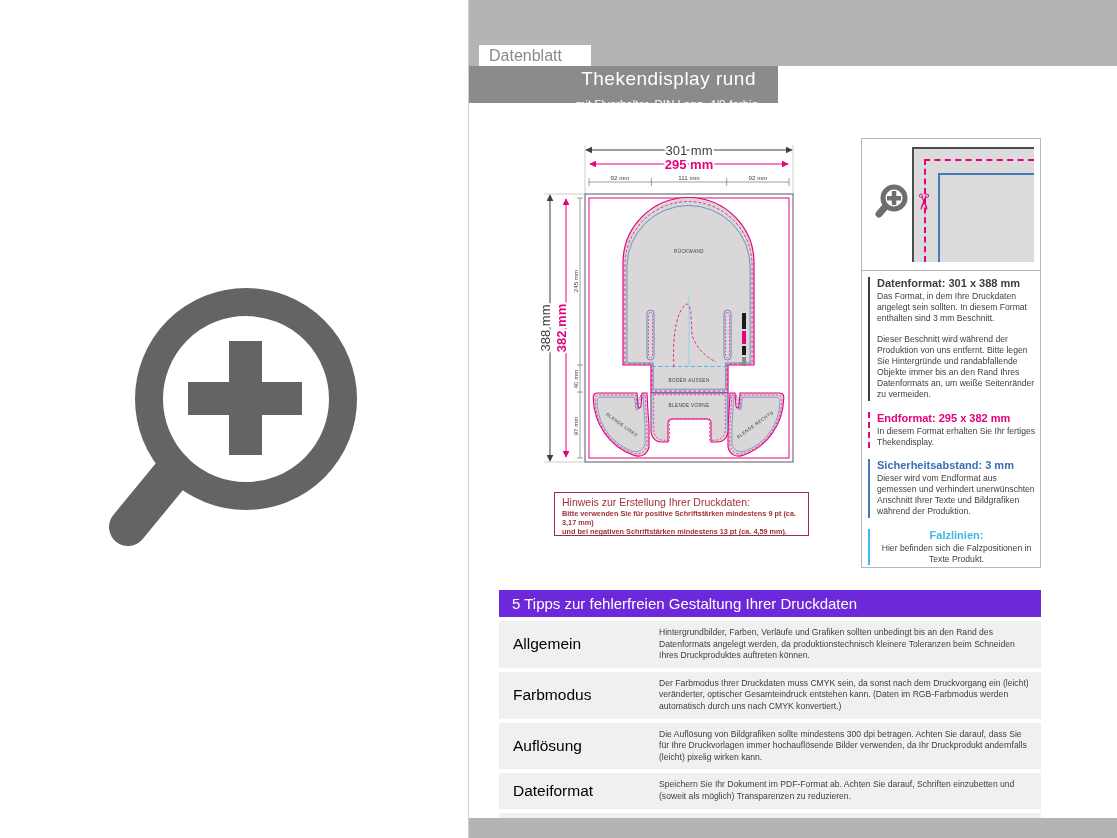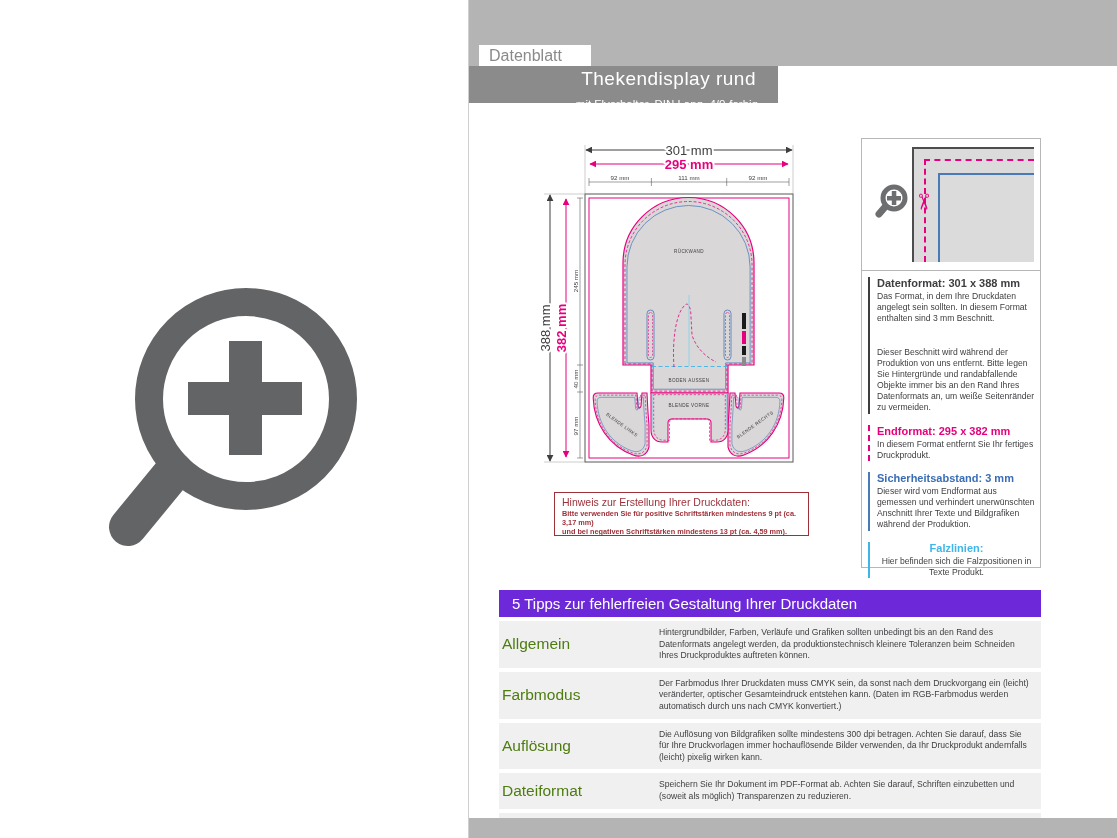--- a/index.html
+++ b/index.html
@@ -26,30 +26,30 @@
   .pv-sheet { position:absolute; left:50px; top:8px; width:122px; height:115px; background:#dcdbdb; border-top:2px solid #4d4d4f; border-left:2px solid #4d4d4f; }
   .pv-bleed { position:absolute; left:10px; top:10px; right:0; bottom:0; border-top:2px dashed #e6007e; border-left:2px dashed #e6007e; }
   .pv-safe { position:absolute; left:24px; top:24px; right:0; bottom:0; border-top:2px solid #4a79b8; border-left:2px solid #4a79b8; }
   .pv-scissors { position:absolute; left:0px; top:40px; color:#e6007e; font-size:22px; transform:rotate(90deg); }
   .pv-zoom { position:absolute; left:12px; top:44px; }
 
   .sections { position:absolute; left:6px; top:138px; width:168px; }
   .sec { margin-bottom:11px; padding-left:7px; }
   .sec .st { font-size:11px; font-weight:bold; margin-bottom:2px; }
   .sec .sb { font-size:8.6px; line-height:1.3; color:#3e3d40; }
-  .sec .sb + .sb { margin-top:22px; }
+  .sec .sb + .sb { margin-top:9px; }
   .sec-data { border-left:2px solid #3e3d40;padding-left:7px; } .sec-data .st { color:#3e3d40; }
   .sec-end  { border-left:2px dashed #e6007e; } .sec-end .st { color:#e6007e; }
   .sec-safe { border-left:2px solid #4a79b8; } .sec-safe .st { color:#3a6db5; }
   .sec-fold { border-left:2px solid #3fb6e8;text-align:center; } .sec-fold .st { color:#3fb6e8; }
 
   .tips { position:absolute; left:30px; top:590px; width:542px; }
   .tips-header { background:#6d28d9; color:#ffffff; font-size:15px; height:27px; line-height:27px; padding-left:13px; }
   .tip-row { display:flex; background:#f1f0f0; margin-top:4px; }
-  .tip-label { width:160px; flex:0 0 160px; color:#4d7c0f; font-size:15.5px; display:flex; align-items:center; padding-left:3px; }
+  .tip-label { width:160px; flex:0 0 160px; color:#000000; font-size:15.5px; display:flex; align-items:center; padding-left:14px; }
   .tip-text { flex:1; font-size:8.6px; line-height:1.35; color:#3e3d40; padding:6px 10px 6px 0; }
 
   .footband { position:absolute; left:0; top:818px; width:649px; height:20px; background:#b5b4b4; }
 
   .bigzoom { position:absolute; left:108px; top:287px; }
 
   svg text { font-family:"Liberation Sans", sans-serif; }
   .dimD { font-size:13px; fill:#3e3d40; paint-order:stroke; stroke:#fff; stroke-width:4px; stroke-linejoin:round; }
   .dimM { font-size:13px; font-weight:bold; fill:#e6007e; paint-order:stroke; stroke:#fff; stroke-width:4px; stroke-linejoin:round; }
   .dimS { font-size:6.2px; fill:#3e3d40; paint-order:stroke; stroke:#fff; stroke-width:2px; stroke-linejoin:round; }
@@ -174,21 +174,21 @@
         </div>
       </div>
       <div class="sections">
         <div class="sec sec-data">
           <div class="st">Datenformat: 301 x 388 mm</div>
           <div class="sb">Das Format, in dem Ihre Druckdaten angelegt sein sollten. In diesem Format enthalten sind 3 mm Beschnitt.</div>
           <div class="sb">Dieser Beschnitt wird während der Produktion von uns entfernt. Bitte legen Sie Hintergründe und randabfallende Objekte immer bis an den Rand Ihres Datenformats an, um weiße Seitenränder zu vermeiden.</div>
         </div>
         <div class="sec sec-end">
           <div class="st">Endformat: 295 x 382 mm</div>
-          <div class="sb">In diesem Format entfernt Sie Ihr fertiges Druckprodukt.</div>
+          <div class="sb">In diesem Format erhalten Sie Ihr fertiges Thekendisplay.</div>
         </div>
         <div class="sec sec-safe">
           <div class="st">Sicherheitsabstand: 3 mm</div>
           <div class="sb">Dieser wird vom Endformat aus gemessen und verhindert unerwünschten Anschnitt Ihrer Texte und Bildgrafiken während der Produktion.</div>
         </div>
         <div class="sec sec-fold">
           <div class="st">Falzlinien:</div>
           <div class="sb">Hier befinden sich die Falzpositionen in Texte Produkt.</div>
         </div>
       </div>

